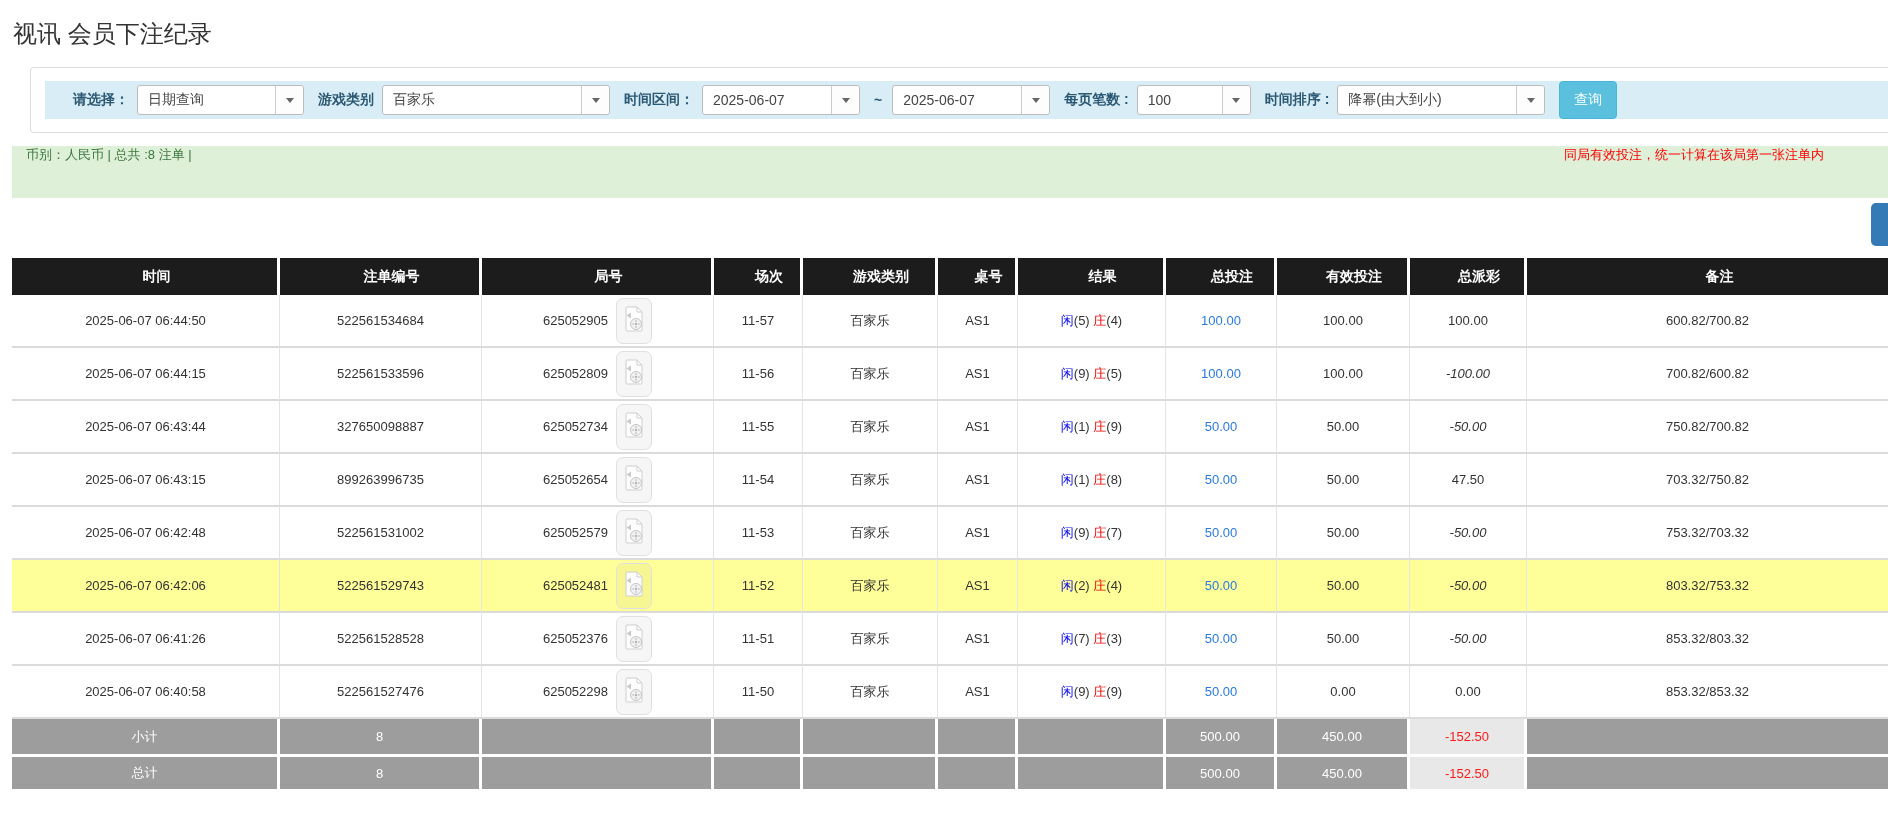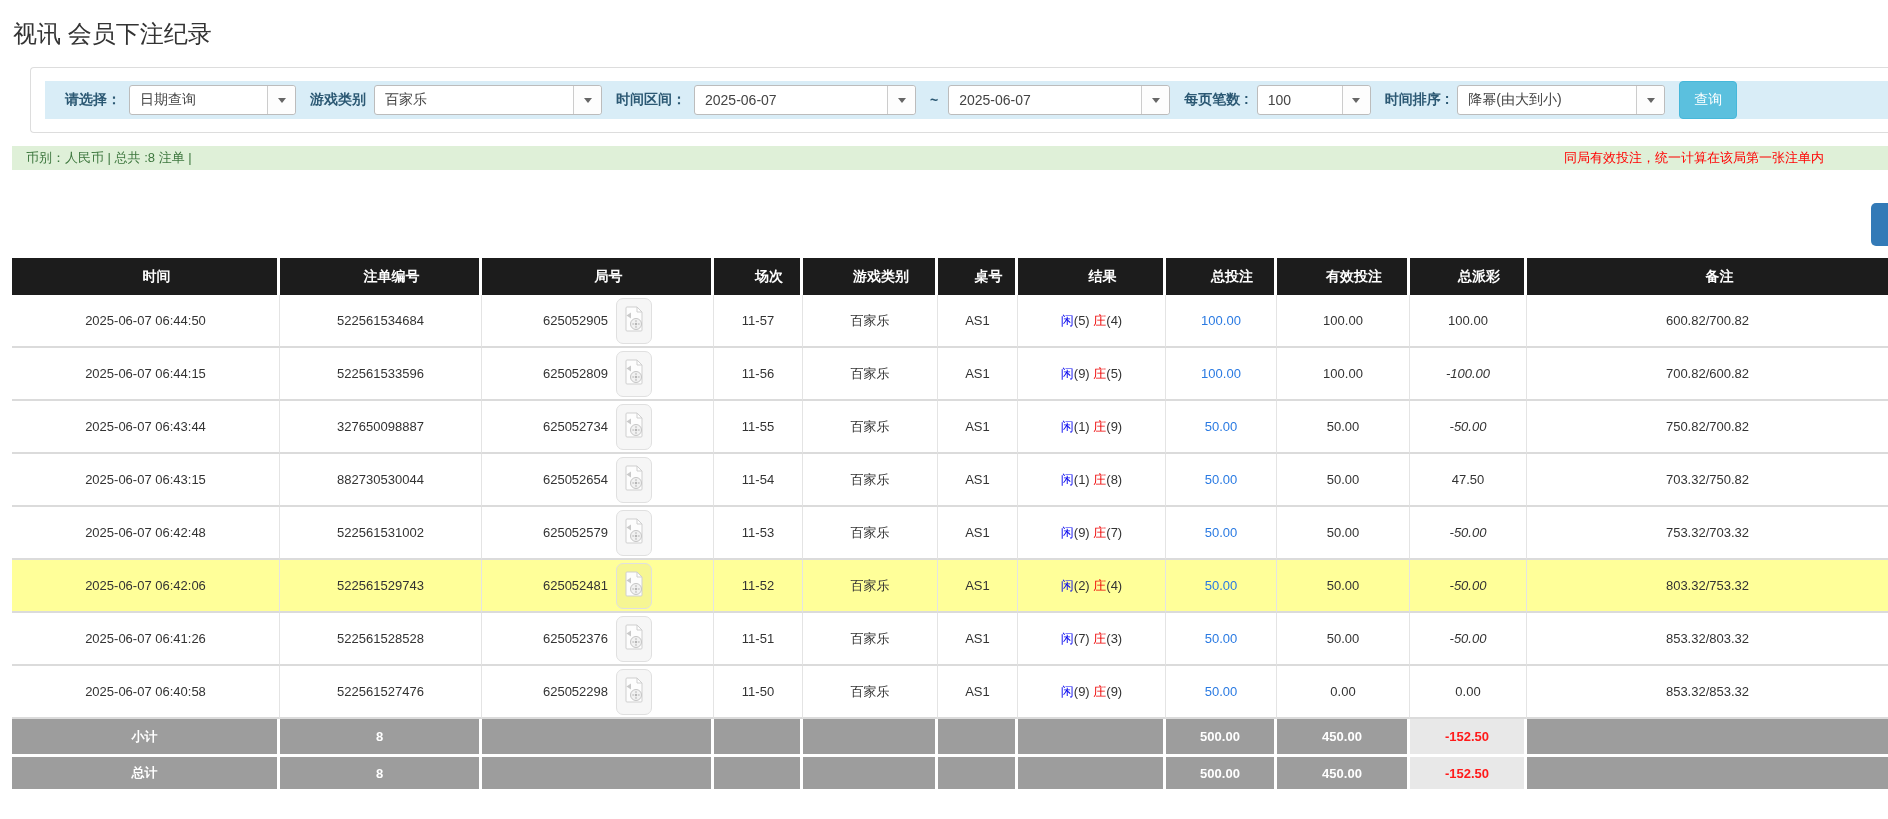--- a/index.html
+++ b/index.html
@@ -5,35 +5,35 @@
   * { box-sizing: border-box; margin: 0; padding: 0; }
   html,body { width:1888px; height:819px; background:#fff;
     font-family:"Liberation Sans","DejaVu Sans",sans-serif; color:#333; overflow:hidden; position:relative; }
 
   .page-title { position:absolute; left:13px; top:18px; font-size:24px; color:#333; font-weight:400; }
 
   
   .filter-panel { position:absolute; left:30px; top:67px; right:0; height:66px;
     background:#fff; border:1px solid #ddd; border-right:none; border-radius:4px 0 0 4px; }
   .filter-bar { position:absolute; left:14px; right:0; top:13px; height:38px; background:#d9edf7;
-    display:flex; align-items:center; padding-left:20px; }
+    display:flex; align-items:center; padding-left:28px; }
   .flabel { font-size:14px; font-weight:bold; color:#2b5873; white-space:nowrap; margin-right:8px; }
   .sel { display:flex; align-items:stretch; background:#fff; border:1px solid #bcbcbc; border-radius:3px;
     height:30px; margin-right:14px; cursor:pointer; }
   .sel .sval { flex:1; display:flex; align-items:center; padding:0 10px; font-size:14px; color:#444; white-space:nowrap; overflow:hidden; }
   .sel .sarrow { width:28px; border-left:1px solid #ccc; display:flex; align-items:center; justify-content:center; background:#fdfdfd; border-radius:0 3px 3px 0; }
   .sel .sarrow i { width:0; height:0; border-left:4px solid transparent; border-right:4px solid transparent; border-top:5px solid #666; }
-  .w165{width:167px}.w228{width:228px}.w190{width:222px}.w135{width:114px}.w208{width:208px}
+  .w165{width:167px}.w228{width:228px}.w190{width:158px}.w135{width:114px}.w208{width:208px}
   .tilde { font-size:14px; color:#2b5873; margin-right:10px; font-weight:bold; }
   .query-btn { height:38px; padding:0 14px; background:#5bc0de; border:1px solid #46b8da; border-radius:4px;
     color:#fff; font-size:14px; cursor:pointer; }
 
   
-  .notice-bar { position:absolute; left:12px; right:0; top:146px; height:24px; background:#dff0d8;
-    display:flex; align-items:center; justify-content:space-between; padding:0 64px 0 14px; }
+  .notice-bar { position:absolute; left:12px; right:0; top:146px; height:52px; background:#dff0d8;
+    display:flex; justify-content:space-between; padding:0 64px 0 14px; }
   .notice-left { font-size:13px; color:#3c763d; }
   .notice-right { font-size:13px; color:#ff0000; }
 
   
   .edge-button { position:absolute; right:0; top:203px; width:17px; height:43px; background:#337ab7;
     border-radius:5px 0 0 5px; cursor:pointer; }
 
   
   .records-table { position:absolute; left:12px; top:258px; width:1876px;
     border-collapse:separate; border-spacing:0; table-layout:fixed; }
@@ -47,21 +47,21 @@
   .records-table td:last-child { border-right:none; }
   tr.hl td { background:#ffff99; }
   .round-wrap { display:inline-flex; align-items:center; gap:8px; }
   .vbtn { width:36px; height:46px; background:rgba(0,0,0,0.035); border:1px solid #e0e0e0; border-radius:7px;
     display:inline-flex; align-items:center; justify-content:center; cursor:pointer; vertical-align:middle; }
   .bet-link { color:#2a7ae2; text-decoration:none; cursor:pointer; }
   .res-player { color:#0000ee; }
   .res-banker { color:#ee0000; }
   .neg { color:#ff0000;font-style:italic; }
 
-  tr.summary td { height:35px; background:#9d9d9d; color:#fff; font-size:13px; font-weight:bold;
+  tr.summary td { height:35px; background:#9d9d9d; color:#fff; font-size:13px; font-weight:normal;
     border-right:3px solid #fff; border-bottom:none; }
   tr.summary td:last-child { border-right:none; }
   tr.summary.total td { border-top:3px solid #fff; }
   tr.summary td.payout-sum { background:#e8e8e8; color:#ff1a1a; }
 </style>
 </head>
 <body>
 
 <h1 class="page-title">视讯 会员下注纪录</h1>
 
@@ -234,21 +234,21 @@
         <td>百家乐</td>
         <td>AS1</td>
         <td><span class="res-player">闲</span><span>(1) </span><span class="res-banker">庄</span><span>(9)</span></td>
         <td><a class="bet-link">50.00</a></td>
         <td>50.00</td>
         <td class="neg">-50.00</td>
         <td>750.82/700.82</td>
       </tr>
       <tr>
         <td>2025-06-07 06:43:15</td>
-        <td>882730530044</td>
+        <td>899263996735</td>
         <td><span class="round-wrap">
             <span>625052654</span>
             <button class="vbtn">
               <span><svg width="20" height="26" viewBox="0 0 20 26">
                   <path d="M3 1h10l5 5v18a1 1 0 0 1-1 1H3a1 1 0 0 1-1-1V2a1 1 0 0 1 1-1z" fill="#fdfdfd" stroke="#cfcfcf"></path>
                   <path d="M13 1v5h5" fill="none" stroke="#cfcfcf"></path>
                   <circle cx="12" cy="18" r="5.5" fill="#f2f2f2" stroke="#c5c5c5"></circle>
                   <circle cx="12" cy="18" r="1.2" fill="#b5b5b5"></circle>
                   <circle cx="12" cy="15.1" r="1.1" fill="#cfcfcf"></circle>
                   <circle cx="12" cy="20.9" r="1.1" fill="#cfcfcf"></circle>

